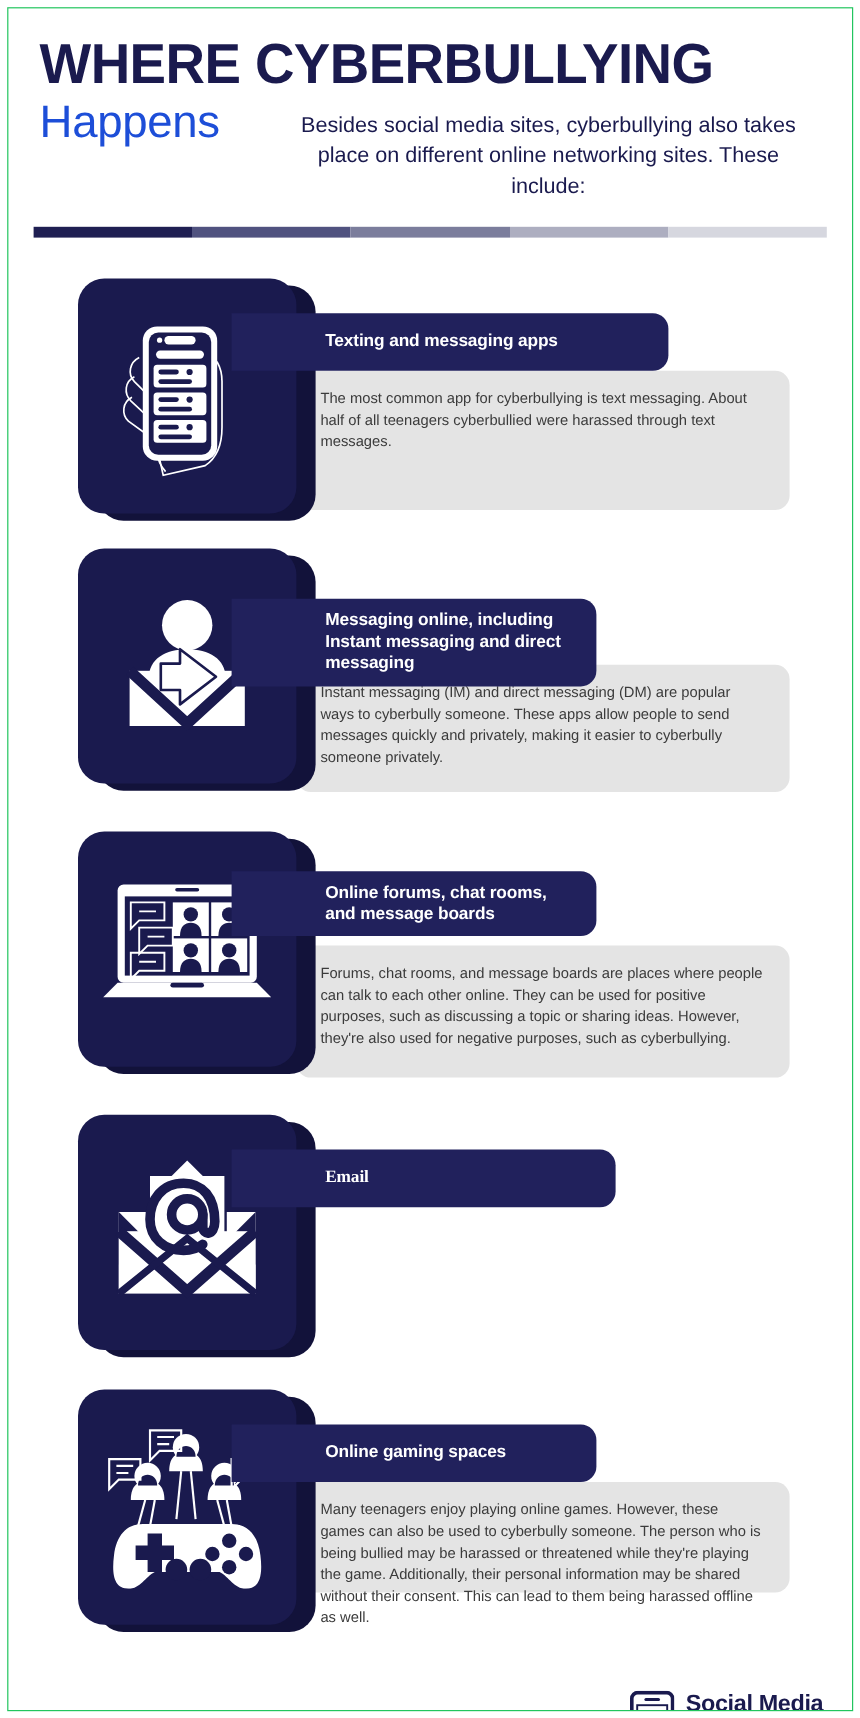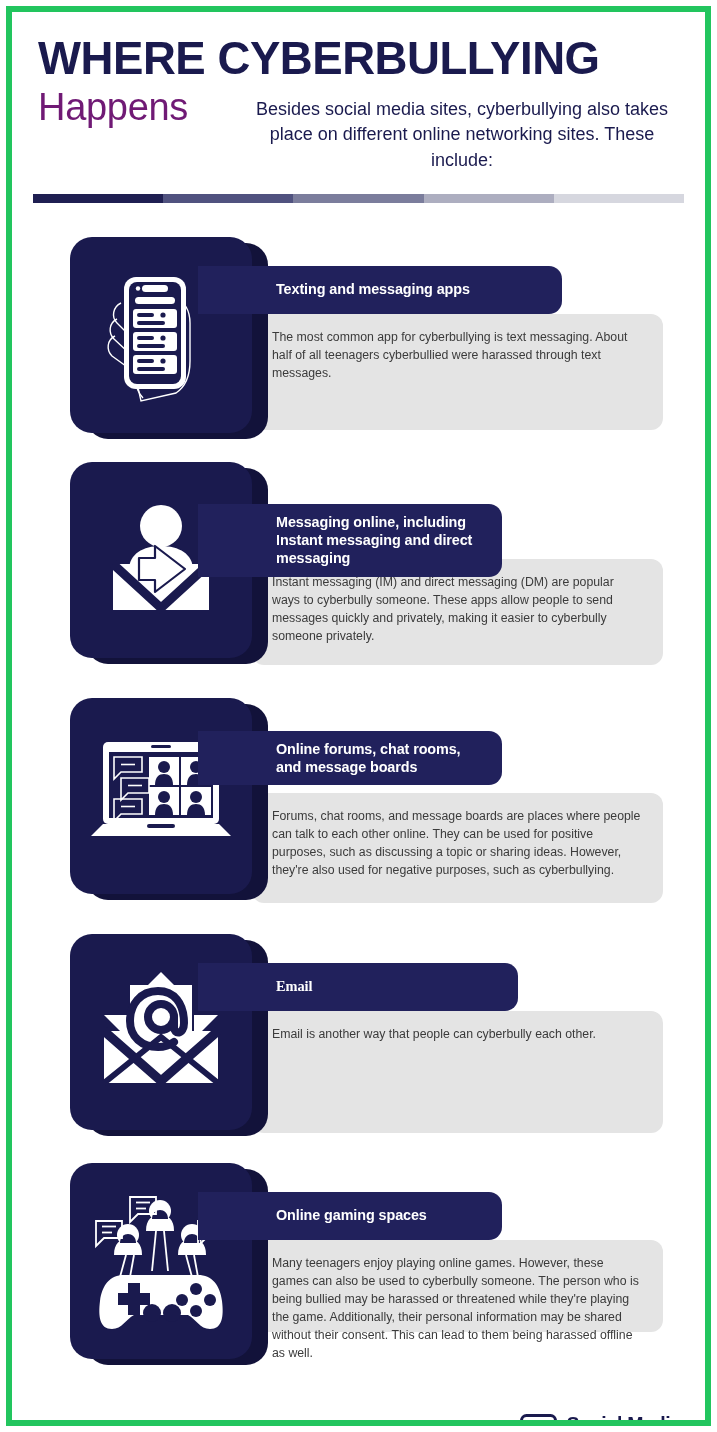--- a/index.html
+++ b/index.html
@@ -16,21 +16,21 @@
     width: 717px;
     height: 1432px;
     background: #ffffff;
     padding: 6px;
   }
 
   .frame {
     position: relative;
     width: 100%;
     height: 100%;
-    border: 6px solid #22c55e;
+    border: 1px solid #22c55e;
     background: #ffffff;
     overflow: hidden;
   }
 
   
   .header { padding: 22px 26px 0 26px; }
 
   .title-main {
     font-size: 47px;
     font-weight: 700;
@@ -45,21 +45,21 @@
 
   .header-row {
     display: flex;
     align-items: flex-start;
     margin-top: 6px;
   }
 
   .title-sub {
     font-size: 38px;
     font-weight: 400;
-    color: #701a75;
+    color: #1d4ed8;
     line-height: 1.05;
     letter-spacing: -0.3px;
     min-width: 214px;
   }
 
   .intro {
     font-size: 18px;
     color: #1a1a4e;
     line-height: 1.42;
     padding-top: 9px;
@@ -335,23 +335,20 @@
                 <path d="M66 77 C66 69 70 66 75 66 C80 66 84 69 84 77 Z"></path>
                 <circle cx="107" cy="59" r="6"></circle>
                 <path d="M98 77 C98 69 102 66 107 66 C112 66 116 69 116 77 Z"></path>
               </g>
             </svg>
           </span>
         </div>
       </div>
 
       <div class="card c4">
-        <div class="card-body">
-          <p>Email is another way that people can cyberbully each other.</p>
-        </div>
         <div class="icon-tile-shadow"></div>
         <div class="card-title">
           <span>Email</span>
         </div>
         <div class="icon-tile">
           <span>
             <svg width="130" height="126" viewBox="0 0 130 126">
 
               <rect x="34" y="16" width="62" height="62" fill="#ffffff"></rect>
               <path d="M52 16 L65 3 L78 16 Z" fill="#ffffff"></path>

